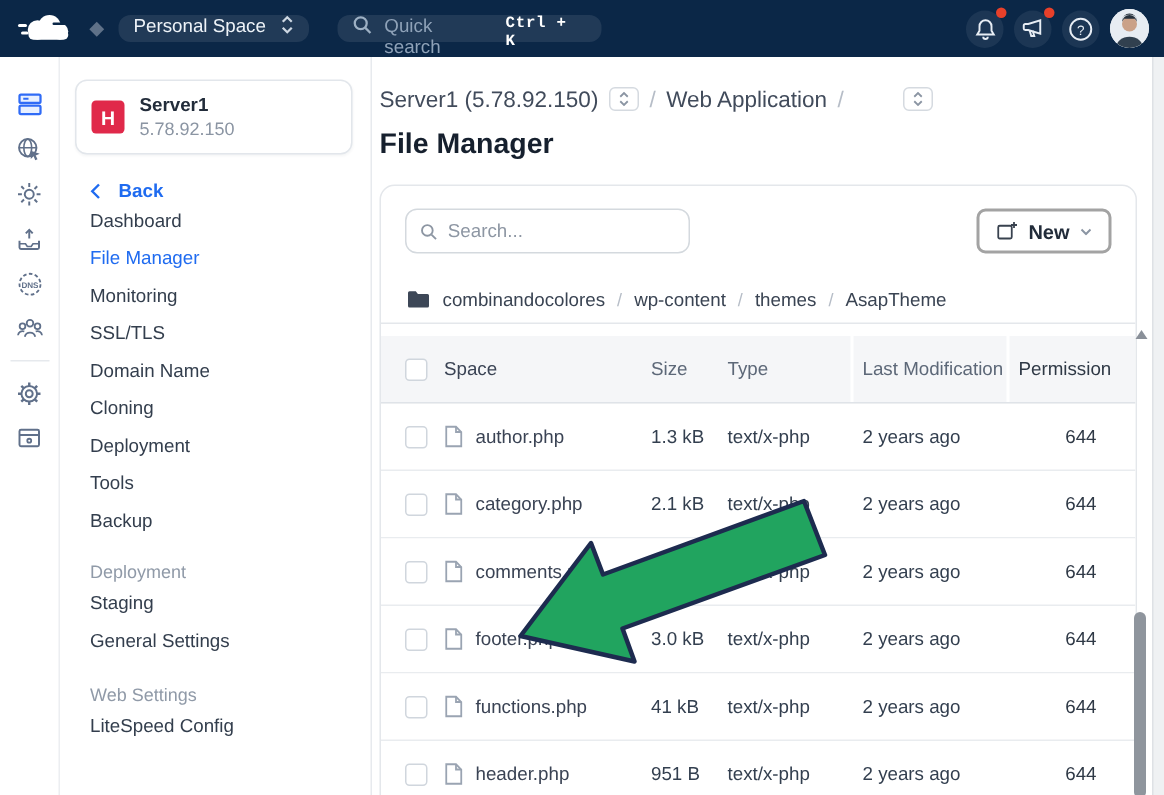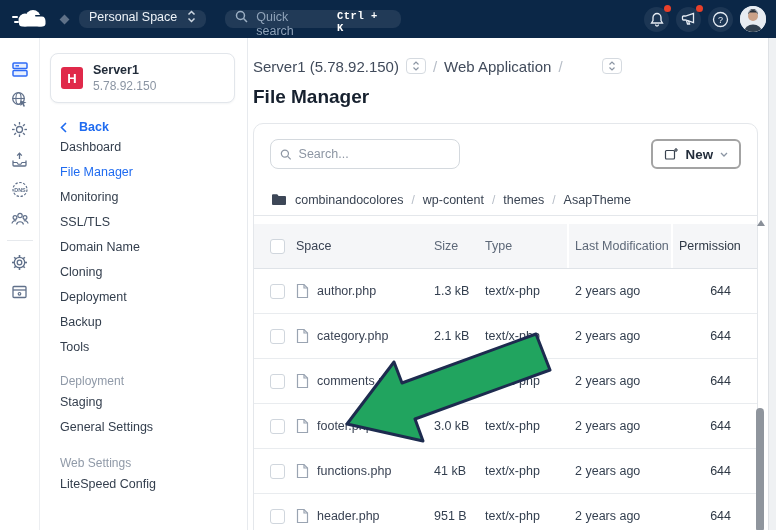--- a/index.html
+++ b/index.html
@@ -241,22 +241,22 @@
       <span>Back</span>
     </div>
     <div class="nav">
       <div class="nav-item">Dashboard</div>
       <div class="nav-item active">File Manager</div>
       <div class="nav-item">Monitoring</div>
       <div class="nav-item">SSL/TLS</div>
       <div class="nav-item">Domain Name</div>
       <div class="nav-item">Cloning</div>
       <div class="nav-item">Deployment</div>
+      <div class="nav-item">Tools</div>
       <div class="nav-item">Backup</div>
-      <div class="nav-item">Tools</div>
     </div>
     <div class="sec">
       <div class="sec-title">Deployment</div>
       <div class="nav-item">Staging</div>
       <div class="nav-item">General Settings</div>
     </div>
     <div class="sec sec2">
       <div class="sec-title">Web Settings</div>
       <div class="nav-item">LiteSpeed Config</div>
     </div>

